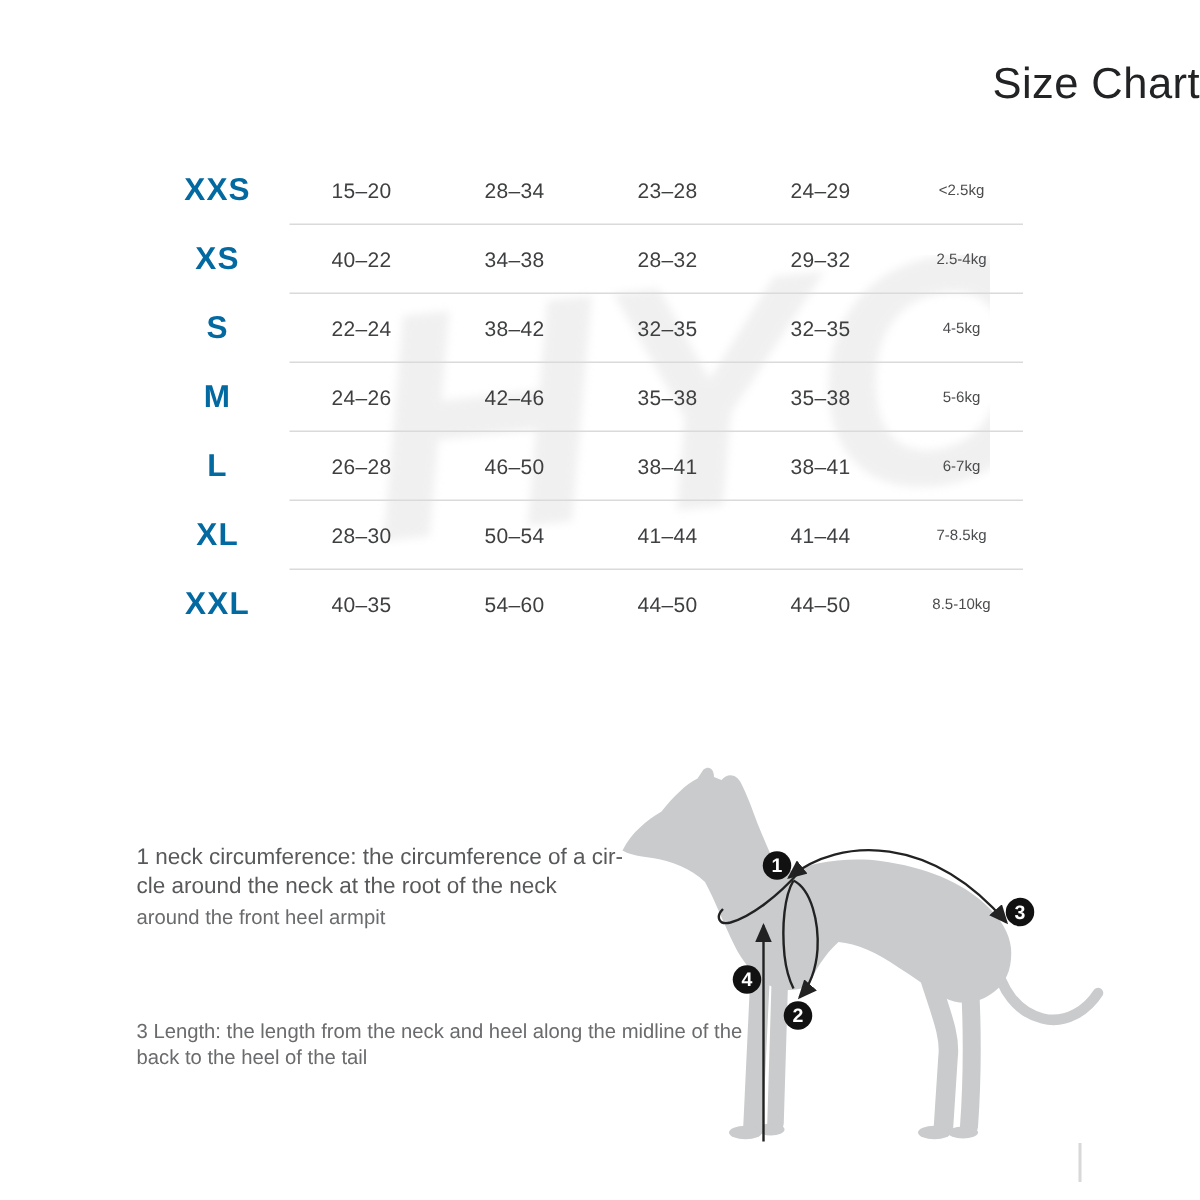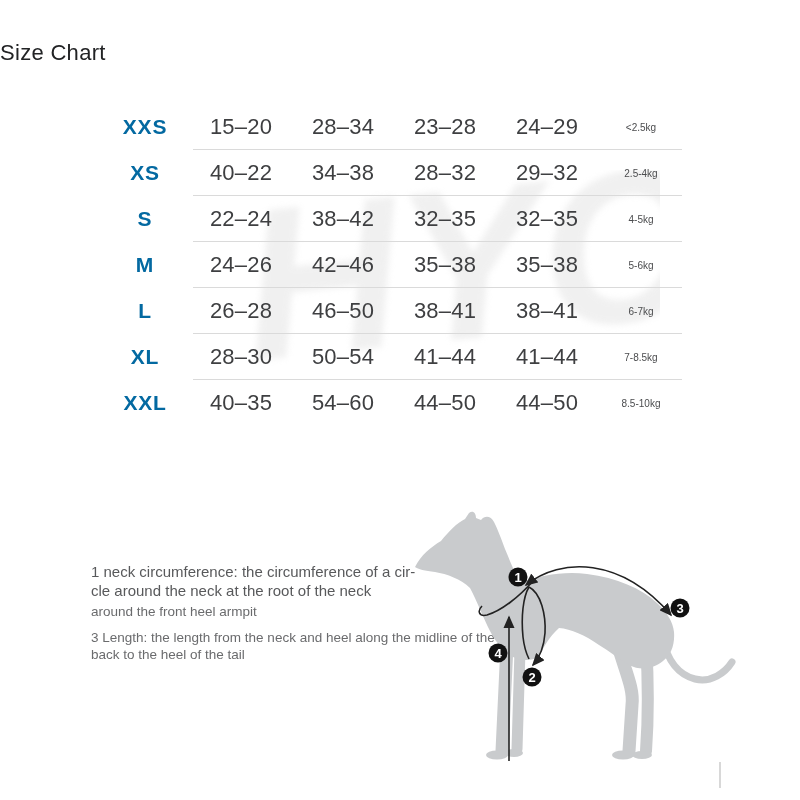--- a/index.html
+++ b/index.html
@@ -1,44 +1,44 @@
 <!DOCTYPE html>
 <html><head>
 <meta charset="utf-8">
 <style>
   * { margin:0; padding:0; box-sizing:border-box; }
   html,body { width:800px; height:800px; background:#ffffff; font-family:"Liberation Sans", sans-serif; overflow:hidden; }
   .page { position:relative; width:800px; height:800px; background:#fff; }
 
-  .title { position:absolute; top:40px; left:0; width:800px; text-align:left;
-           font-size:22px; font-weight:500; color:#222325; letter-spacing:0.3px; }
+  .title { position:absolute; top:40px; left:0; width:800px; text-align:right;
+           font-size:29px; font-weight:500; color:#222325; letter-spacing:0.3px; }
 
   
   .watermark { position:absolute; left:240px; top:170px; width:420px; height:270px;
                overflow:hidden; pointer-events:none; }
   .watermark span { display:block; font-size:215px; font-weight:bold; font-style:italic;
                     color:#d9d9d9; opacity:0.38; filter:blur(3px);
                     transform:rotate(-6deg) translate(6px,-28px); white-space:nowrap; }
 
   
   .table { position:absolute; left:100px; top:104px; width:584px; }
   .thead, .trow { display:grid; grid-template-columns:90px 102px 102px 102px 102px 86px; align-items:center; }
   .thead { height:38px; }
   .hcell { text-align:center; font-size:19.5px; color:#2e2f31; }
   .trow { position:relative; height:46px; }
-  .tcell { text-align:center; font-size:22px; color:#3e3f41; letter-spacing:0.2px; }
+  .tcell { text-align:center; font-size:14px; color:#3e3f41; letter-spacing:0.2px; }
   .tcell.size { font-weight:bold; font-size:21px; color:#0369a1; letter-spacing:0.8px; }
   .tcell.weight { font-size:10px; color:#4b4c4e; letter-spacing:0; }
   .rule { position:absolute; left:93px; right:2px; bottom:0; height:1px; background:#dadada; }
 
   
   .note { position:absolute; left:91px; color:#6a6b6d; }
   .note-1 { top:562px; font-size:15px; line-height:19px; color:#58595b; }
   .note-2 { top:604px; font-size:13.5px; line-height:16.5px; }
-  .note-3 { top:629px; font-size:13.5px; line-height:17px; }
+  .note-3 { top:679px; font-size:13.5px; line-height:17px; }
   .note-4 { top:710px; font-size:13px; }
 
   
   .diagram { position:absolute; left:395px; top:505px; width:345px; height:290px; }
   .badge-num { font-family:"Liberation Sans", sans-serif; font-size:13px; font-weight:bold; fill:#ffffff; }
 
   .artifact { position:absolute; left:719px; top:762px; width:2px; height:26px; background:#d8d8d8; }
 </style>
 </head>
 <body>

